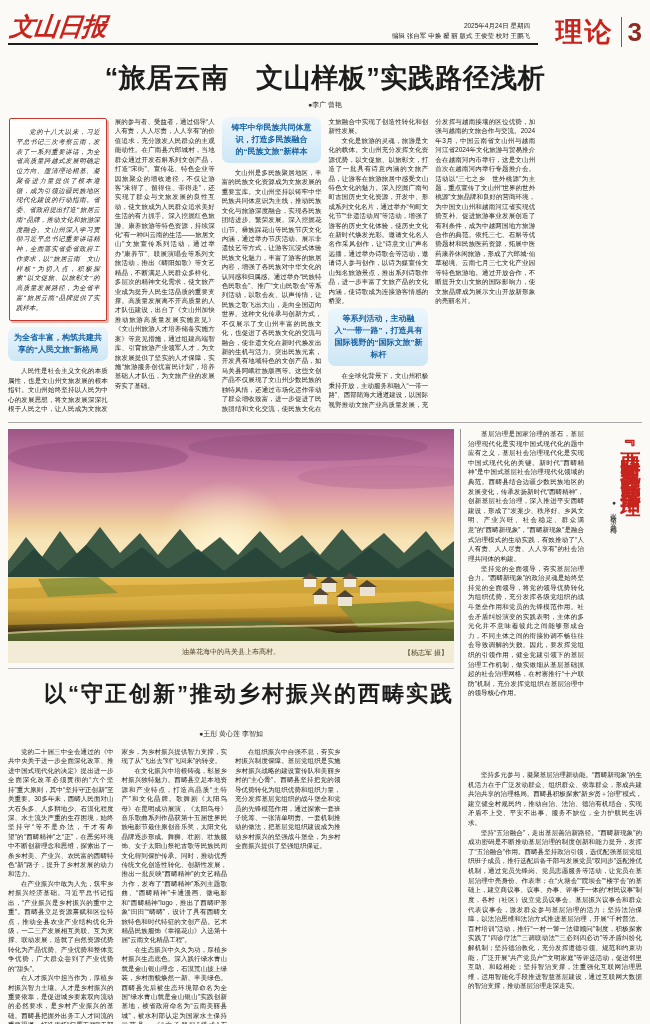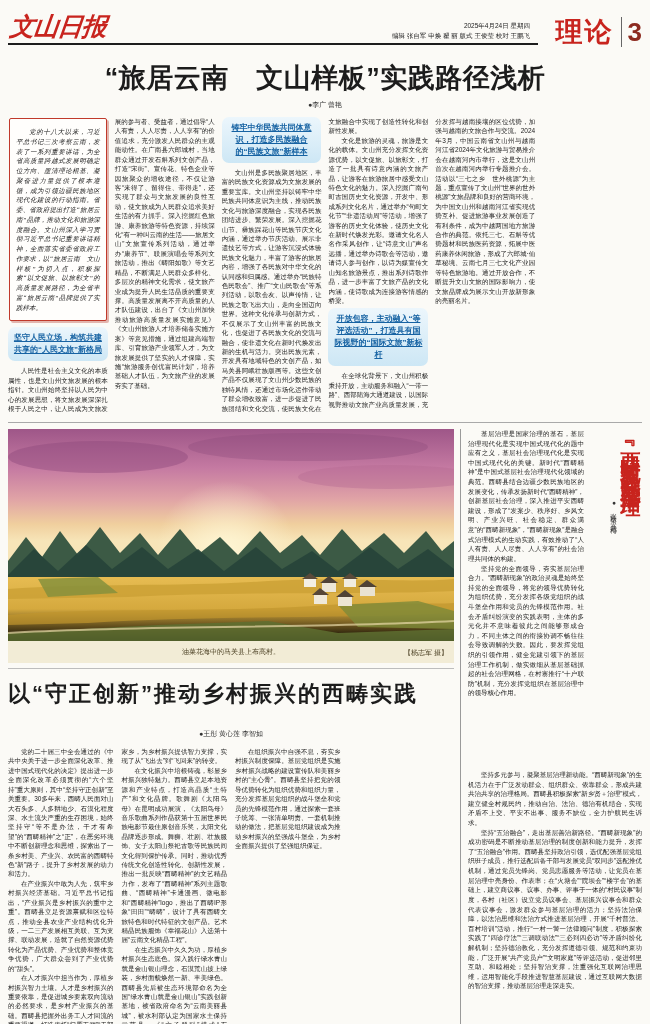--- a/index.html
+++ b/index.html
@@ -40,37 +40,37 @@
     box-shadow:2px 2px 0 #e3b5ae; border-radius:2px;
     padding:8px 6px; margin:1px 1px 6px 1px; break-inside:avoid;
     font-family:"Liberation Serif","DejaVu Serif",serif; font-style:italic;
     font-size:6.5px; line-height:1.5; color:#222;
   }
   .intro-box p { margin:0; text-indent:2em; }
   .subhead {
     background:linear-gradient(180deg,#ecf6fc 0%,#cde7f5 100%);
     color:#1763a3; font-weight:700; font-size:8px; line-height:1.5;
     padding:5px 5px; border-radius:7px; text-align:center;
-    break-inside:avoid; margin:3px 0 5px 0;text-decoration:underline;
+    break-inside:avoid; margin:3px 0 5px 0;
   }
   .section-divider { border-top:1px solid #a9a9a9; margin:7px 0 6px 0; }
 
   
   .lower { display:flex; align-items:stretch; }
   .lower-left { width:446px; }
   .photo { width:446px; height:212px; overflow:hidden; }
   .photo svg { display:block; }
   .caption-strip {
     width:446px; height:22px; background:#f2ecd6; position:relative;
     display:flex; align-items:center; justify-content:center;
     font-size:7px; color:#4a3f22;
   }
   .caption-credit { position:absolute; right:6px; top:7px; font-size:7px; color:#4a3f22; }
   .bottom-rule { border-top:1px solid #bdbdbd; margin:5px 0 0 0; }
-  .bottom-headline { text-align:left; font-size:22px; font-weight:900; letter-spacing:2px; margin:10px 0 20px 0; }
+  .bottom-headline { text-align:right; font-size:22px; font-weight:900; letter-spacing:2px; margin:10px 0 20px 0; }
   .bottom-byline { text-align:center; font-size:7px; color:#333; margin-bottom:8px; }
   .bottom-cols {
     height:322px; column-count:4; column-gap:8px; column-fill:auto;
     font-size:6.5px; line-height:1.45; text-align:justify; overflow:hidden;
   }
 
   
   .sidebar { flex:1; border-left:1px solid #9a9a9a; margin-left:6px; padding-left:7px; }
   .sidebar-top { display:flex; height:334px; }
   .sidebar-top-text { flex:1; font-size:6.5px; line-height:1.48; text-align:justify; overflow:hidden; }
@@ -101,26 +101,26 @@
     </div>
   </div>
 
   <div>
     <div class="headline">“旅居云南　文山样板”实践路径浅析</div>
     <div class="byline">●李广 曾艳</div>
     <div class="top-cols">
       <div class="intro-box">
         <p>党的十八大以来，习近平总书记三次考察云南，发表了一系列重要讲话，为全省高质量跨越式发展明确定位方向、厘清理论根基、凝聚奋进力量提供了根本遵循，成为引领边疆民族地区现代化建设的行动指南。省委、省政府提出打造“旅居云南”品牌，推动文化和旅游深度融合。文山州深入学习贯彻习近平总书记重要讲话精神，全面落实省委省政府工作要求，以“旅居云南　文山样板”为切入点，积极探索“以文促旅、以旅彰文”的高质量发展路径，为全省丰富“旅居云南”品牌提供了实践样本。</p>
       </div>
-      <div class="subhead">坚守人民立场，构筑共建共享的“人民文旅”新格局</div>
+      <div class="subhead">为全省丰富，构筑共建共享的“人民文旅”新格局</div>
       <p>人民性是社会主义文化的本质属性，也是文山州文旅发展的根本指针。文山州始终坚持以人民为中心的发展思想，将文旅发展深深扎根于人民之中，让人民成为文旅发展的参与者、受益者，通过倡导“人人有责，人人尽责，人人享有”的价值追求，充分激发人民群众的主观能动性。在广南县六郎城村，当地群众通过开发石斛系列文创产品，打造“宋街”、宣传花、特色企业等因旅聚众的增收途径，不仅让游客“来得了、留得住、带得走”，还实现了群众与文旅发展的良性互动，使文旅成为人民群众追求美好生活的有力抓手。深入挖掘红色旅游、康养旅游等特色资源，持续深化“有一种叫云南的生活——旅居文山”文旅宣传系列活动，通过举办“康养节”、联展演唱会等系列文旅活动，推出《畴阳如歌》等文艺精品，不断满足人民群众多样化、多层次的精神文化需求，使文旅产业成为提升人民生活品质的重要支撑。高质量发展离不开高质量的人才队伍建设，出台了《文山州加快推动旅游高质量发展实施意见》《文山州旅游人才培养储备实施方案》等意见措施，通过组建高端智库、引育旅游产业领军人才，为文旅发展提供了坚实的人才保障，实施“旅游服务创优富民计划”，培养基础人才队伍，为文旅产业的发展夯实了基础。</p>
       <div class="subhead">铸牢中华民族共同体意识，打造多民族融合的“民族文旅”新样本</div>
       <p>文山州是多民族聚居地区，丰富的民族文化资源成为文旅发展的重要宝库。文山州坚持以铸牢中华民族共同体意识为主线，推动民族文化与旅游深度融合，实现各民族团结进步、繁荣发展。深入挖掘花山节、彝族踩花山等民族节庆文化内涵，通过举办节庆活动、展示非遗技艺等方式，让游客沉浸式体验民族文化魅力，丰富了游客的旅居内容，增强了各民族对中华文化的认同感和归属感。通过举办“民族特色民歌会”、推广“文山民歌会”等系列活动，以歌会友、以声传情，让民族之歌飞出大山，走向全国迈向世界。这种文化传承与创新方式，不仅展示了文山州丰富的民族文化，也促进了各民族文化的交流与融合，使非遗文化在新时代焕发出新的生机与活力。突出民族元素，开发具有地域特色的文创产品，如马关县阿峨壮族版画等。这些文创产品不仅展现了文山州少数民族的独特风情，还通过市场化运作带动了群众增收致富，进一步促进了民族团结和文化交流，使民族文化在文旅融合中实现了创造性转化和创新性发展。</p>
       <p>文化是旅游的灵魂，旅游是文化的载体。文山州充分发挥文化资源优势，以文促旅、以旅彰文，打造了一批具有诗意内涵的文旅产品，让游客在旅游旅居中感受文山特色文化的魅力。深入挖掘广南句町古国历史文化资源，开发中、形成系列文化名片，通过举办“句町文化节”“非遗活动周”等活动，增强了游客的历史文化体验，使历史文化在新时代焕发光彩。邀请文化名人名作采风创作，让“诗意文山”声名远播，通过举办诗歌会等活动，邀请诗人参与创作，以诗为媒宣传文山知名旅游景点，推出系列诗歌作品，进一步丰富了文旅产品的文化内涵，使诗歌成为连接游客情感的桥梁。</p>
-      <div class="subhead">开放包容，主动融入“等评选活动”，打造具有国际视野的“国际文旅”新标杆</div>
+      <div class="subhead">等系列活动，主动融入“一带一路”，打造具有国际视野的“国际文旅”新标杆</div>
       <p>在全球化背景下，文山州积极秉持开放，主动服务和融入“一带一路”、西部陆海大通道建设，以国际视野推动文旅产业高质量发展，充分发挥与越南接壤的区位优势，加强与越南的文旅合作与交流。2024年3月，中国云南省文山州与越南河江省2024年文化旅游与贸易推介会在越南河内市举行，这是文山州首次在越南河内举行专题推介会。活动以“三七之乡　世外桃源”为主题，重点宣传了文山州“世界的世外桃源”文旅品牌和良好的营商环境，为中国文山州和越南河江省实现优势互补、促进旅游事业发展创造了有利条件，成为中越两国地方旅游合作的典范。依托三七、石斛等优势题材和民族医药资源，拓展中医药康养休闲旅游，形成了六郎城·仙草秘境、云南七月三七文化产业园等特色旅游地。通过开放合作，不断提升文山文旅的国际影响力，使文旅品牌成为展示文山开放新形象的亮丽名片。</p>
     </div>
   </div>
 
   <div class="section-divider"></div>
 
   <div class="lower">
 
     <div class="lower-left">
 

